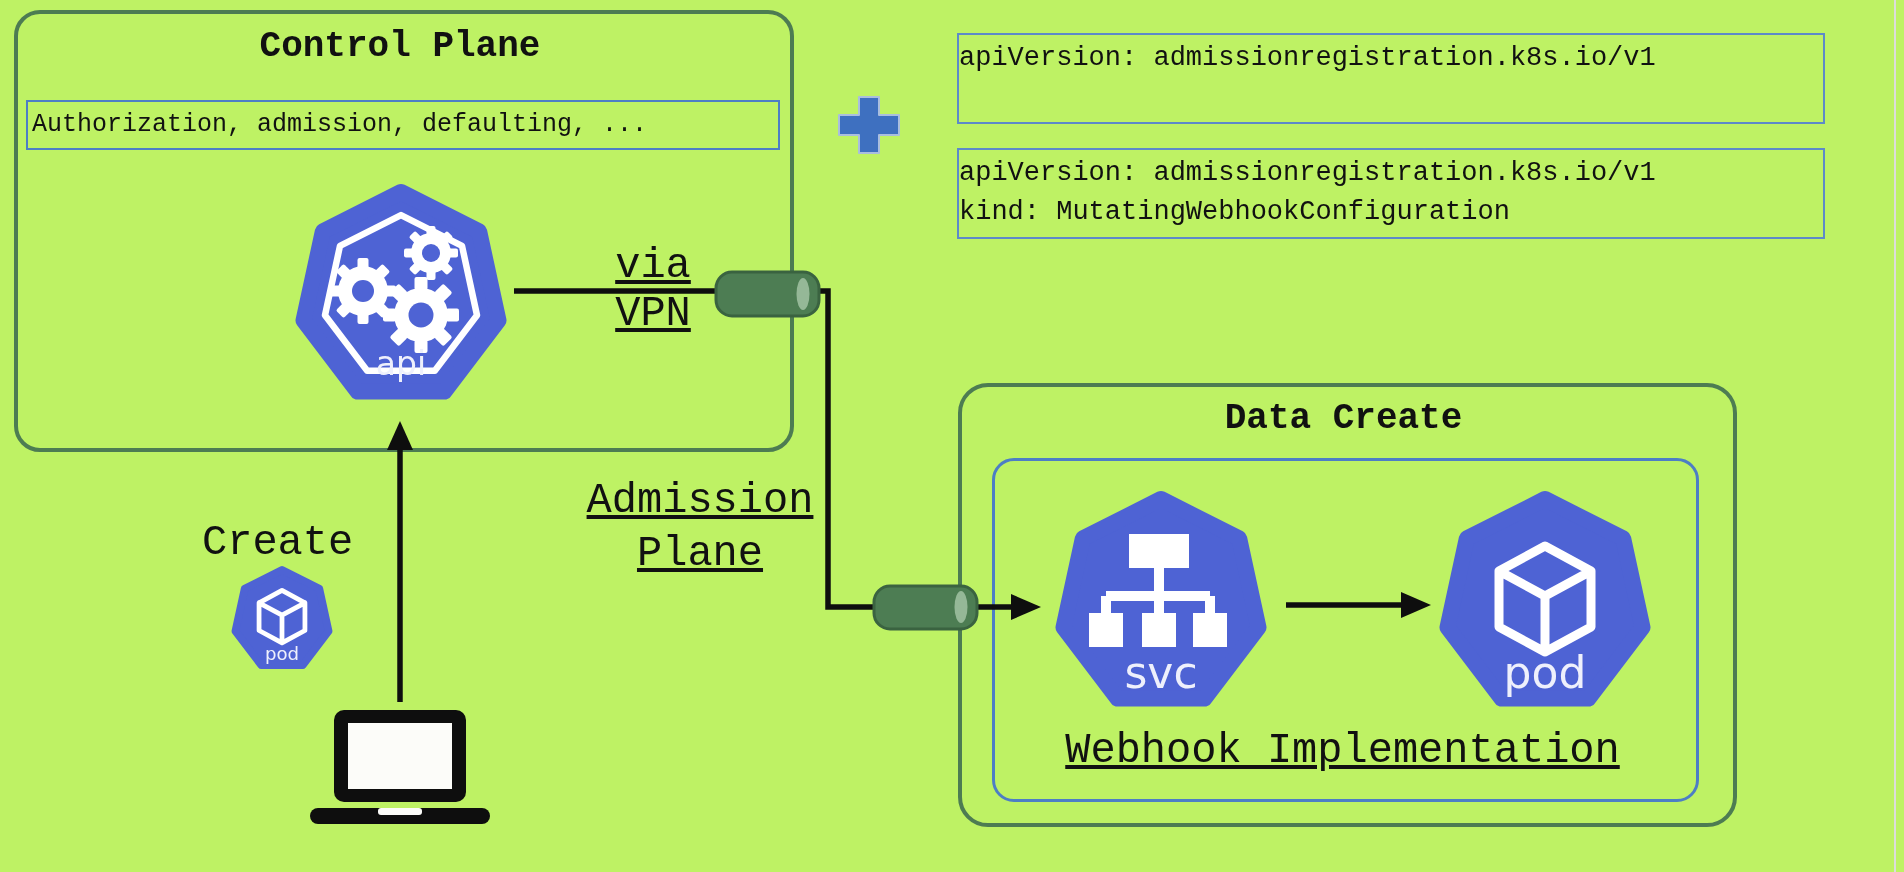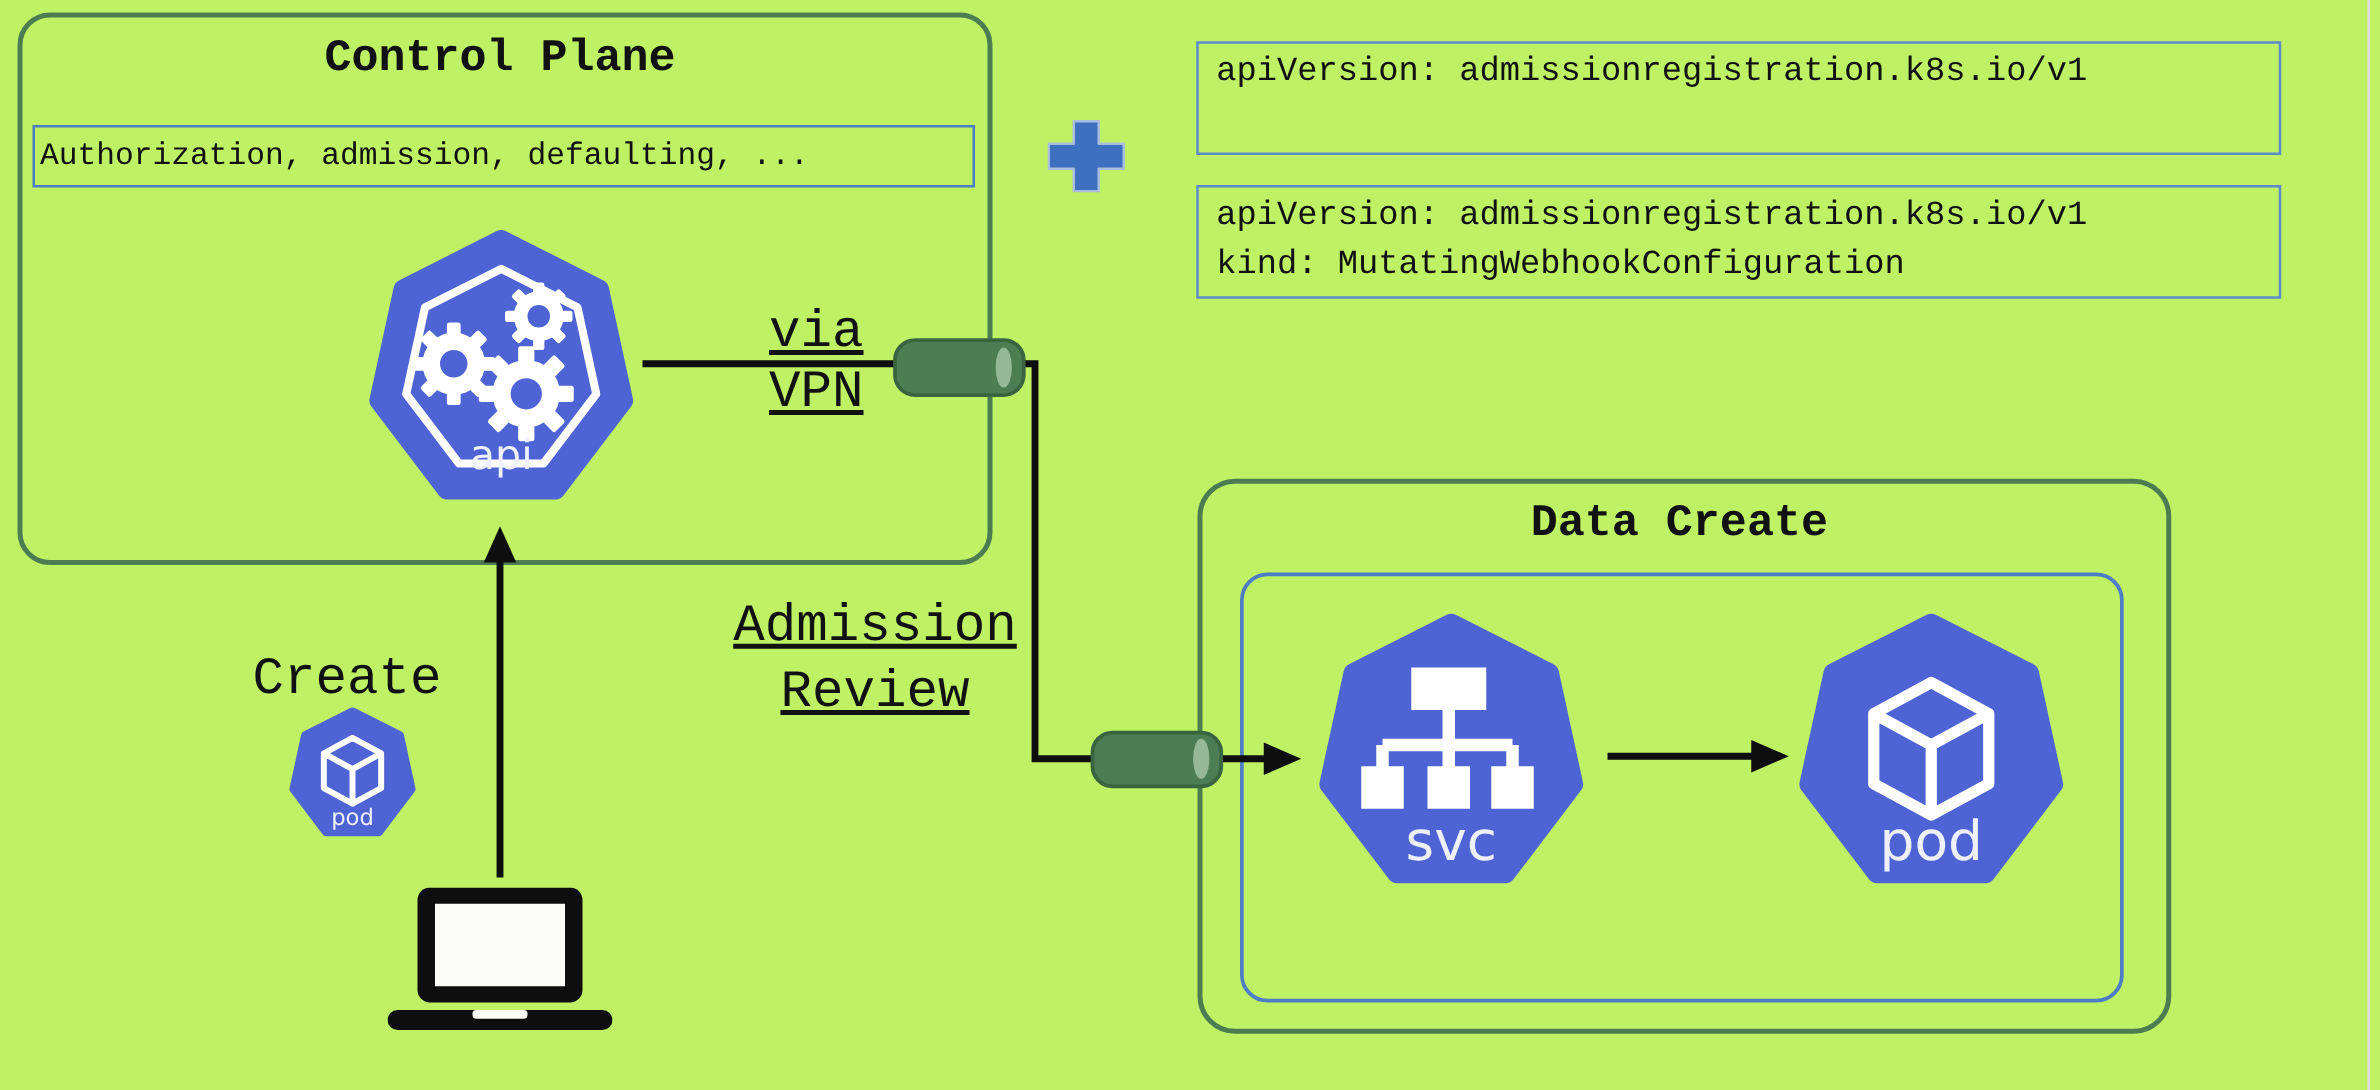--- a/index.html
+++ b/index.html
@@ -7,21 +7,21 @@
     position:relative;width:1904px;height:872px;overflow:hidden;
     background:#bef264;
     font-family:"Liberation Mono",monospace;color:#111;
   }
   .abs{position:absolute;}
   .box-green{border:4px solid #4d7c52;border-radius:26px;background:transparent;z-index:1;}
   .box-blue{border:2px solid #4d7ec5;background:transparent;z-index:1;}
   .title{font-weight:bold;font-size:36px;text-align:center;letter-spacing:0;z-index:4;}
   .biglabel{font-size:42px;line-height:1.0;white-space:pre;z-index:4;}
   .codebox{border:2px solid #5d8ac9;z-index:1;}
-  .codebox .code-line{font-size:27px;line-height:39px;padding-left:14px;white-space:pre;}
+  .codebox .code-line{font-size:27px;line-height:39px;white-space:pre;}
   .codebox{padding-top:4px;}
   .center{text-align:center;text-decoration:underline;}
   svg{display:block;}
   .icon{z-index:2;}
   .overlay{z-index:3;pointer-events:none;}
   .txt{z-index:4;}
   .edge-line{width:2px;background:#dcdcdc;z-index:0;}
 </style>
 </head>
 <body>
@@ -115,41 +115,42 @@
     </g>
     <text x="0" y="84" text-anchor="middle" font-family="DejaVu Sans, sans-serif" font-size="44" fill="#eef0fc">svc</text>
   </svg>
 
   <svg class="abs icon" style="left:1432px;top:483px;" width="226" height="242" viewBox="-113 -121 226 242">
     <path d="M0 -105 L78.2 -65.5 L97.5 23.4 L43.4 94.6 L-43.4 94.6 L-97.5 23.4 L-78.2 -65.5 Z" fill="#4e63d4" stroke="#4e63d4" stroke-width="16" stroke-linejoin="round"></path>
     <path d="M0 -58 L46 -33 L46 23 L0 48 L-46 23 L-46 -33 Z M-46 -33 L0 -8 L46 -33 M0 -8 L0 48" fill="none" stroke="#ffffff" stroke-width="9" stroke-linejoin="round" stroke-linecap="round"></path>
     <text x="0" y="84" text-anchor="middle" font-family="DejaVu Sans, sans-serif" font-size="44" fill="#eef0fc">pod</text>
   </svg>
 
+  <div class="abs biglabel center" style="left:992px;top:730px;width:701px;">Webhook Implementation</div>
 
   <div class="abs biglabel" style="left:202px;top:522px;">Create</div>
 
   <svg class="abs icon" style="left:228px;top:562px;" width="108" height="116" viewBox="-113 -121 226 242">
     <path d="M0 -105 L78.2 -65.5 L97.5 23.4 L43.4 94.6 L-43.4 94.6 L-97.5 23.4 L-78.2 -65.5 Z" fill="#4e63d4" stroke="#4e63d4" stroke-width="16" stroke-linejoin="round"></path>
     <path d="M0 -62 L48 -36 L48 22 L0 48 L-48 22 L-48 -36 Z M-48 -36 L0 -10 L48 -36 M0 -10 L0 48" fill="none" stroke="#ffffff" stroke-width="10" stroke-linejoin="round" stroke-linecap="round"></path>
     <text x="0" y="84" text-anchor="middle" font-family="DejaVu Sans, sans-serif" font-size="38" fill="#eef0fc">pod</text>
   </svg>
 
   <svg class="abs icon" style="left:310px;top:710px;" width="180" height="115" viewBox="0 0 180 115">
     <rect x="24" y="0" width="132" height="92" rx="10" fill="#0e0e0e"></rect>
     <rect x="38" y="13" width="104" height="66" fill="#fcfcf9"></rect>
     <rect x="0" y="98" width="180" height="16" rx="8" fill="#0e0e0e"></rect>
     <rect x="68" y="98" width="44" height="7" rx="3" fill="#fcfcf9"></rect>
   </svg>
 
   <div class="abs biglabel center" style="left:590px;top:245px;width:126px;">via</div>
   <div class="abs biglabel center" style="left:590px;top:293px;width:126px;">VPN</div>
 
   <div class="abs biglabel center" style="left:540px;top:480px;width:320px;">Admission</div>
-  <div class="abs biglabel center" style="left:540px;top:533px;width:320px;">Review</div>
+  <div class="abs biglabel center" style="left:540px;top:533px;width:320px;">Plane</div>
 
   <svg class="abs overlay" style="left:0;top:0;" width="1904" height="872" viewBox="0 0 1904 872">
 
     <path d="M514 291 H828 V607 H1020" fill="none" stroke="#0e0e0e" stroke-width="5.5"></path>
     <path d="M1041 607 L1011 594 L1011 620 Z" fill="#0e0e0e"></path>
 
     <path d="M1286 605 H1408" fill="none" stroke="#0e0e0e" stroke-width="5.5"></path>
     <path d="M1431 605 L1401 592 L1401 618 Z" fill="#0e0e0e"></path>
 
     <path d="M400 702 V436" fill="none" stroke="#0e0e0e" stroke-width="5.5"></path>

